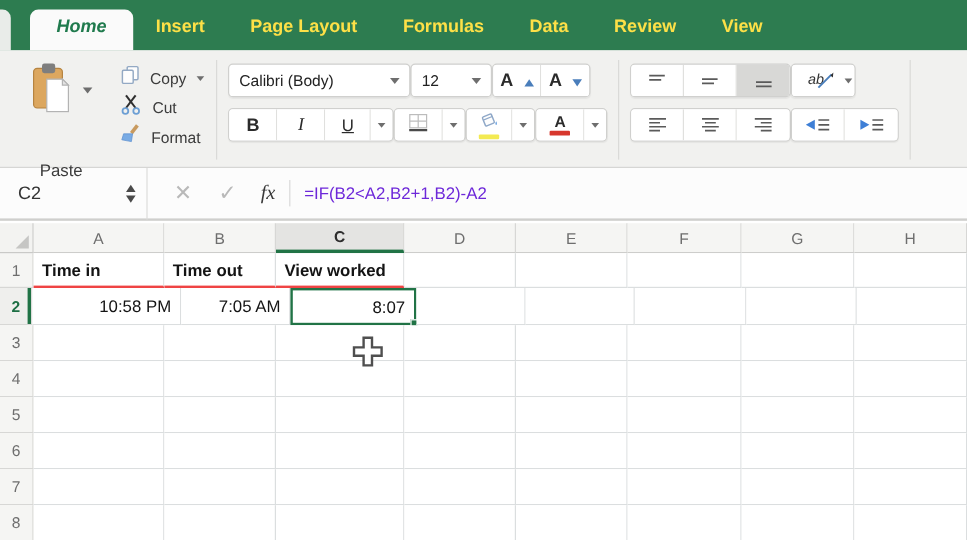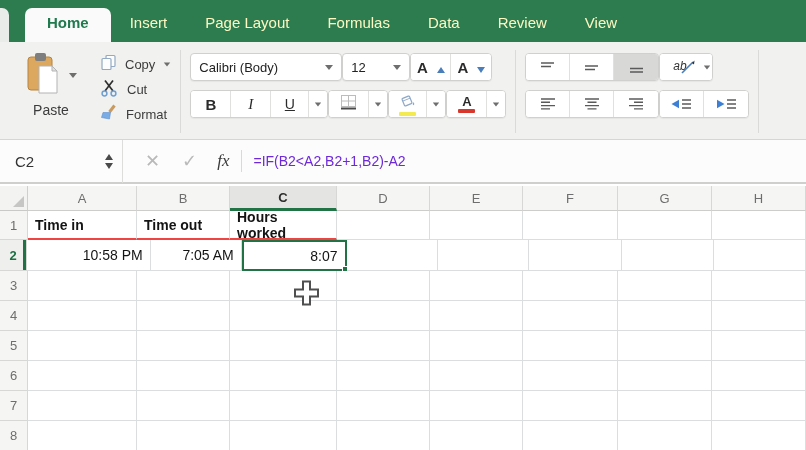--- a/index.html
+++ b/index.html
@@ -2,31 +2,31 @@
 <html><head>
 <meta charset="utf-8">
 <style>
   * { margin:0; padding:0; box-sizing:border-box; }
   html,body { width:806px; height:450px; overflow:hidden; }
   body { font-family:"Liberation Sans", sans-serif; background:#ffffff; position:relative; }
 
   
   .tabbar { height:42px; background:#2d7c50; display:flex; align-items:flex-end; position:relative; overflow:hidden; }
   .tab-sliver { position:absolute; left:-9px; top:8px; width:18px; height:40px; background:#e9ece9; border-radius:7px 7px 0 0; }
-  .tab { color:#fef9c3; font-size:15px; font-weight:400; padding:10px 19px 11px; cursor:default; white-space:nowrap; }
-  .tab.active { background:#fafafa; color:#1f7a4d; font-weight:700; border-radius:7px 7px 0 0; margin-left:25px; padding:6px 22px 11px; }
+  .tab { color:#fde047; font-size:15px; font-weight:700; padding:10px 19px 11px; cursor:default; white-space:nowrap; }
+  .tab.active { background:#fafafa; color:#1f7a4d; font-weight:700; border-radius:7px 7px 0 0; margin-left:25px; padding:6px 22px 11px;font-style:italic; }
 
   
   .ribbon { height:98px; background:#f1f1ef; border-bottom:1px solid #d6d6d4; display:flex; align-items:stretch; padding:8px 4px 6px 12px; position:relative; }
   .vsep { width:1px; background:#dadad8; margin:0 9px; }
   .lbl { font-size:13px; color:#3c3c3c; }
   .dd { width:0; height:0; border-left:4px solid transparent; border-right:4px solid transparent; border-top:5px solid #6e6e6e; display:inline-block; }
 
   .clip-grp { display:flex; }
-  .paste-btn { width:78px; display:flex; flex-direction:column; align-items:center; justify-content:flex-start; padding-top:2px; }
+  .paste-btn { width:78px; display:flex; flex-direction:column; align-items:center; justify-content:flex-start; padding-top:2px;gap:31px; }
   .paste-top { display:flex; align-items:center; gap:8px; }
   .paste-btn .lbl { margin-top:4px; font-size:14px; }
   .ccf { display:flex; flex-direction:column; justify-content:space-between; margin-left:10px; padding:4px 0 8px; }
   .srow { display:flex; align-items:center; gap:8px; cursor:default; }
   .srow .dd { transform:scale(.8); }
 
   .stack { display:flex; flex-direction:column; gap:9px; padding-top:3px; }
   .rrow { display:flex; align-items:center; gap:0; }
   .combo { height:28px; border:1px solid #d0d0ce; border-radius:4px; background:#fff; display:flex; align-items:center; justify-content:space-between; padding:0 8px; font-size:13px; color:#222; box-shadow:0 1px 1px rgba(0,0,0,.05); }
   .combo.fname { width:152px; }
@@ -345,21 +345,21 @@
       <div class="col-h" style="width: 93px;">D</div>
       <div class="col-h" style="width: 93px;">E</div>
       <div class="col-h" style="width: 95px;">F</div>
       <div class="col-h" style="width: 94px;">G</div>
       <div class="col-h" style="width: 94px;">H</div>
     </div>
     <div class="g-row" style="height: 29px;">
       <div class="row-h">1</div>
       <div class="cell bold dark-bottom" style="width: 109px;">Time in</div>
       <div class="cell bold dark-bottom" style="width: 93px;">Time out</div>
-      <div class="cell bold dark-bottom" style="width: 107px;">Hours worked</div>
+      <div class="cell bold dark-bottom" style="width: 107px;">View worked</div>
       <div class="cell" style="width: 93px;"></div>
       <div class="cell" style="width: 93px;"></div>
       <div class="cell" style="width: 95px;"></div>
       <div class="cell" style="width: 94px;"></div>
       <div class="cell" style="width: 94px;"></div>
     </div>
     <div class="g-row" style="height: 31px;">
       <div class="row-h active">2</div>
       <div class="cell right" style="width: 126px;">10:58 PM</div>
       <div class="cell right" style="width: 93px;">7:05 AM</div>

